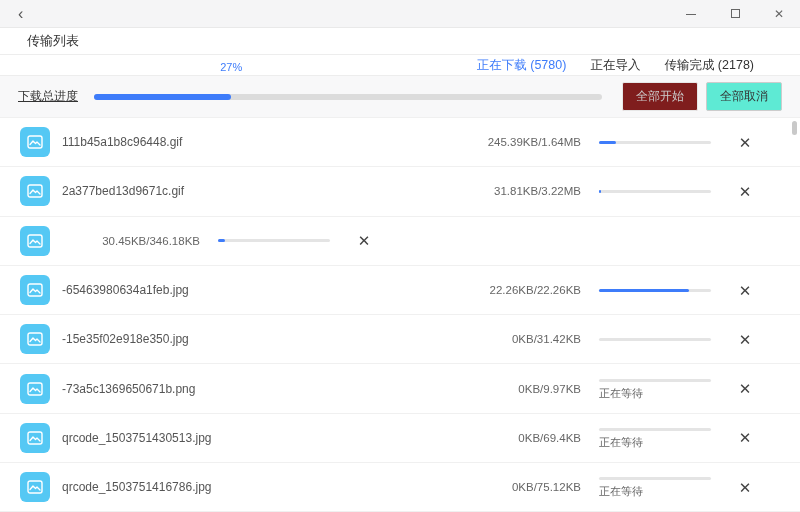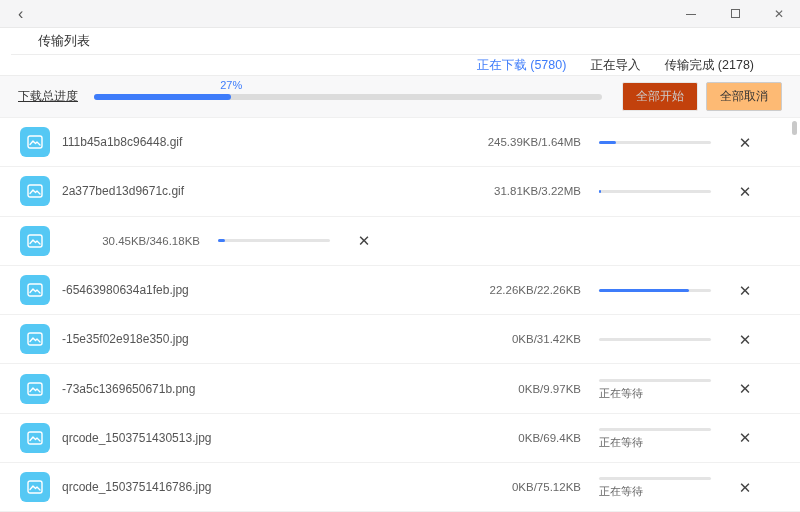--- a/index.html
+++ b/index.html
@@ -11,42 +11,42 @@
   .titlebar { height:28px; background:#f5f5f6; border-bottom:1px solid #e9e9e9;
     display:flex; align-items:center; padding:0 14px; }
   .back-btn { font-size:16px; color:#555; line-height:1; cursor:pointer; padding:0 4px; }
   .win-controls { margin-left:auto; display:flex; align-items:center; gap:30px; }
   .win-btn { color:#666; font-size:12px; line-height:1; cursor:pointer; width:14px; text-align:center; }
   .max-glyph { display:inline-block; width:9px; height:9px; border:1px solid #666; }
   .min-glyph { display:inline-block; width:10px; border-top:1px solid #666; vertical-align:middle; }
 
   
   .page-title-row { height:27px; display:flex; align-items:center; padding:0 27px;
-    border-bottom:1px solid #ededed;margin-left:11px; }
+    border-bottom:1px solid #ededed; }
   .page-title { font-size:13px; color:#333; }
 
   
   .tabs { height:21px; display:flex; align-items:center; padding:0 22px;
     border-bottom:1px solid #ededed;justify-content:flex-end; }
   .tab { font-size:12.5px; color:#333; margin-right:24px; cursor:pointer; white-space:nowrap; }
   .tab.active { color:var(--accent); }
 
   
   .summary { height:42px; background:#f8f8f9; display:flex; align-items:center;
     padding:0 18px; border-bottom:1px solid #f0f0f0; }
   .summary-label { font-size:12px; color:#333; white-space:nowrap;text-decoration:underline; }
   .total-bar-wrap { flex:1; margin:0 20px 0 16px; position:relative; height:6px; }
   .total-track { width:100%; height:6px; background:#dcdcdc; border-radius:3px; }
   .total-fill { position:absolute; left:0; top:0; height:6px; background:var(--accent); border-radius:3px; }
-  .total-pct { position:absolute; bottom:9px; transform:translateX(-50%);
+  .total-pct { position:absolute; bottom:27px; transform:translateX(-50%);
     font-size:11px; color:var(--accent); white-space:nowrap; }
   .summary-btns { display:flex; gap:8px; }
-  .btn { font-size:12px; padding:5px 13px; border-radius:2px; background:#fdba74;
+  .btn { font-size:12px; padding:5px 13px; border-radius:2px; background:#5eead4;
     border:1px solid #ccc; color:#333; cursor:pointer; white-space:nowrap; }
-  .btn.disabled { color:#ccc; border-color:#e7e7e7; background:#c2410c; cursor:default; }
+  .btn.disabled { color:#ccc; border-color:#e7e7e7; background:#7f1d1d; cursor:default; }
 
   
   .file-list { }
   .row { height:49.3px; display:flex; align-items:center; padding-left:20px;
     border-bottom:1px solid #f0f0f0; }
   .file-icon { width:30px; height:30px; border-radius:6px; background:var(--icon-bg);
     display:flex; align-items:center; justify-content:center; flex:none; }
   .file-name { font-size:12px; color:#555; margin-left:12px; flex:1;
     overflow:hidden; white-space:nowrap; text-overflow:ellipsis; }
   .file-size { font-size:11.5px; color:#666; width:150px; text-align:right; flex:none; }

